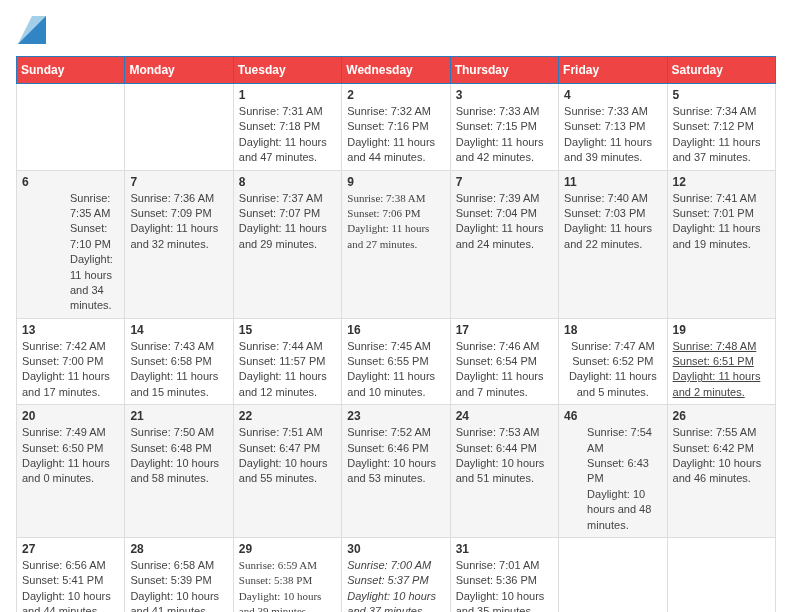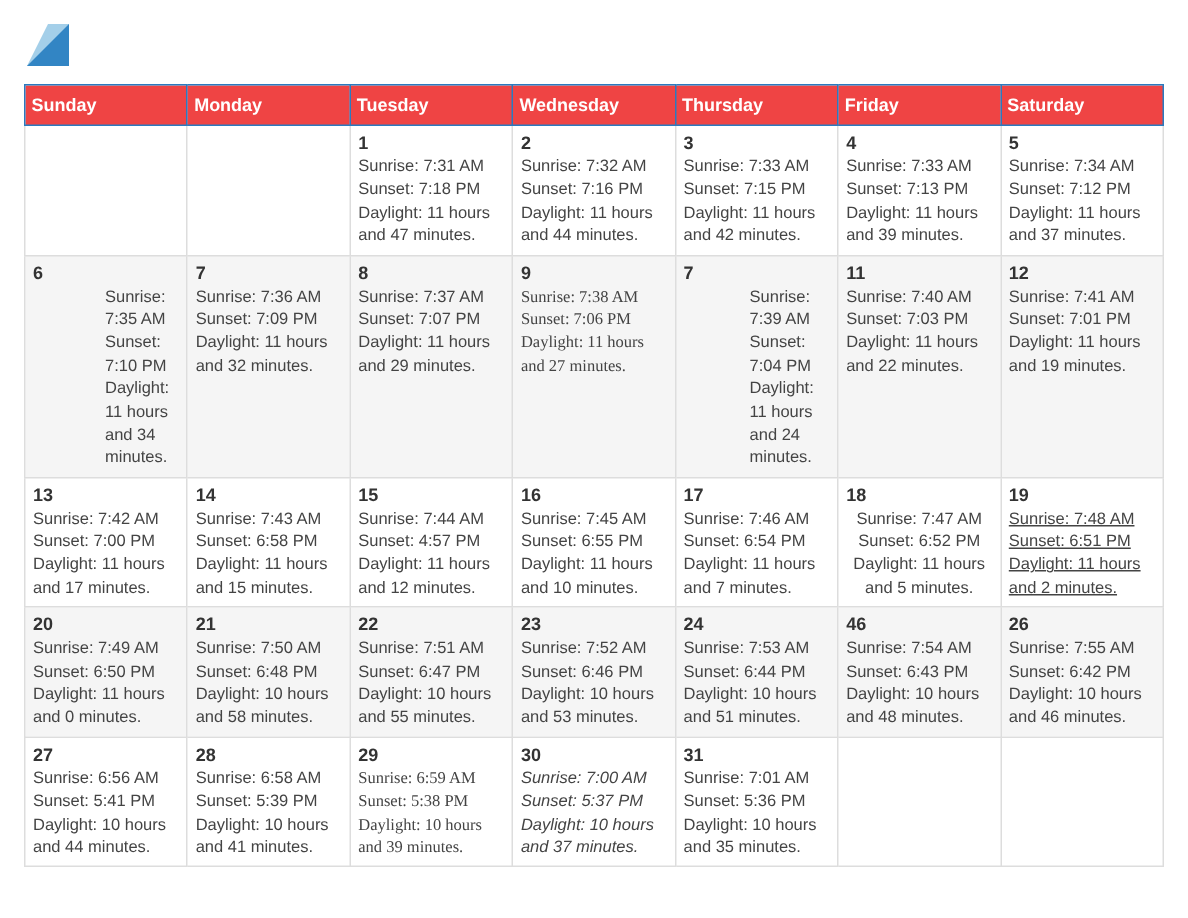--- a/index.html
+++ b/index.html
@@ -174,21 +174,21 @@
 Daylight: 11 hours and 29 minutes.</div>
         </td>
         <td>
           <span class="day-number">9</span>
           <div class="day-info" style="white-space: pre-line; font-family: Liberation Serif, serif;">Sunrise: 7:38 AM
 Sunset: 7:06 PM
 Daylight: 11 hours and 27 minutes.</div>
         </td>
         <td>
           <span class="day-number">7</span>
-          <div class="day-info" style="white-space: pre-line; margin-left: 44px;">Sunrise: 7:39 AM
+          <div class="day-info" style="white-space: pre-line;">Sunrise: 7:39 AM
 Sunset: 7:04 PM
 Daylight: 11 hours and 24 minutes.</div>
         </td>
         <td>
           <span class="day-number">11</span>
           <div class="day-info" style="white-space: pre-line;">Sunrise: 7:40 AM
 Sunset: 7:03 PM
 Daylight: 11 hours and 22 minutes.</div>
         </td>
         <td>
@@ -207,21 +207,21 @@
         </td>
         <td>
           <span class="day-number">14</span>
           <div class="day-info" style="white-space: pre-line;">Sunrise: 7:43 AM
 Sunset: 6:58 PM
 Daylight: 11 hours and 15 minutes.</div>
         </td>
         <td>
           <span class="day-number">15</span>
           <div class="day-info" style="white-space: pre-line;">Sunrise: 7:44 AM
-Sunset: 4:57 PM
+Sunset: 11:57 PM
 Daylight: 11 hours and 12 minutes.</div>
         </td>
         <td>
           <span class="day-number">16</span>
           <div class="day-info" style="white-space: pre-line;">Sunrise: 7:45 AM
 Sunset: 6:55 PM
 Daylight: 11 hours and 10 minutes.</div>
         </td>
         <td>
           <span class="day-number">17</span>
@@ -268,21 +268,21 @@
 Daylight: 10 hours and 53 minutes.</div>
         </td>
         <td>
           <span class="day-number">24</span>
           <div class="day-info" style="white-space: pre-line;">Sunrise: 7:53 AM
 Sunset: 6:44 PM
 Daylight: 10 hours and 51 minutes.</div>
         </td>
         <td>
           <span class="day-number">46</span>
-          <div class="day-info" style="white-space: pre-line;">Sunrise: 7:54 AM
+          <div class="day-info" style="white-space: pre-line; margin-left: 23px;">Sunrise: 7:54 AM
 Sunset: 6:43 PM
 Daylight: 10 hours and 48 minutes.</div>
         </td>
         <td>
           <span class="day-number">26</span>
           <div class="day-info" style="white-space: pre-line;">Sunrise: 7:55 AM
 Sunset: 6:42 PM
 Daylight: 10 hours and 46 minutes.</div>
         </td>
       </tr>

